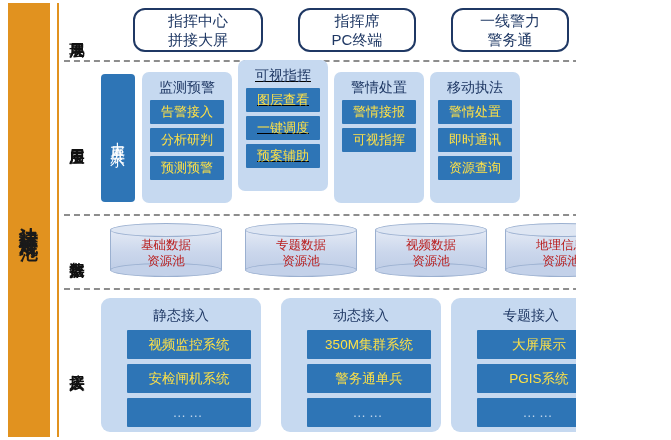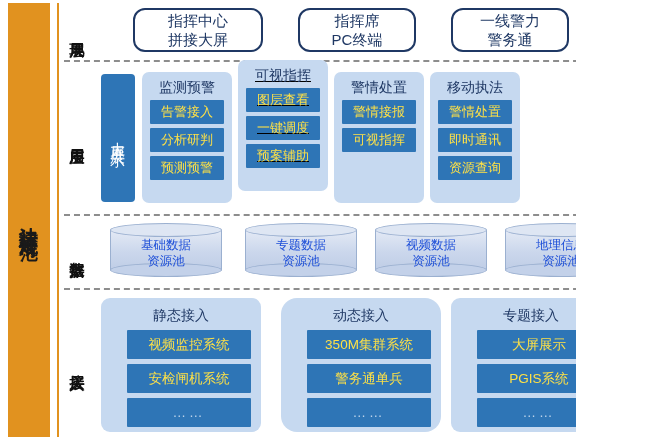--- a/index.html
+++ b/index.html
@@ -191,21 +191,21 @@
   }
   .cyl-text {
     position: absolute;
     left: 0; top: 11px;
     width: 112px;
     height: 38px;
     display: flex;
     flex-direction: column;
     align-items: center;
     justify-content: center;
-    color: #1d4ed8;
+    color: #b91c1c;
     font-size: 12.5px;
     line-height: 16px;
     white-space: pre-line;
     text-align: center;
   }
 
   
   .access-group {
     position: absolute;
     box-sizing: border-box;
@@ -341,21 +341,21 @@
 
   <div class="access-group" style="left:101px;top:298px;width:160px;height:134px;">
     <div class="group-title">静态接入</div>
     <div class="group-items">
       <div class="item">视频监控系统</div>
       <div class="item">安检闸机系统</div>
       <div class="item dots">……</div>
     </div>
   </div>
 
-  <div class="access-group" style="left:281px;top:298px;width:160px;height:134px;border-radius:16px;">
+  <div class="access-group" style="left:281px;top:298px;width:160px;height:134px;">
     <div class="group-title">动态接入</div>
     <div class="group-items">
       <div class="item">350M集群系统</div>
       <div class="item">警务通单兵</div>
       <div class="item dots">……</div>
     </div>
   </div>
 
   <div class="access-group" style="left:451px;top:298px;width:160px;height:134px;">
     <div class="group-title">专题接入</div>

